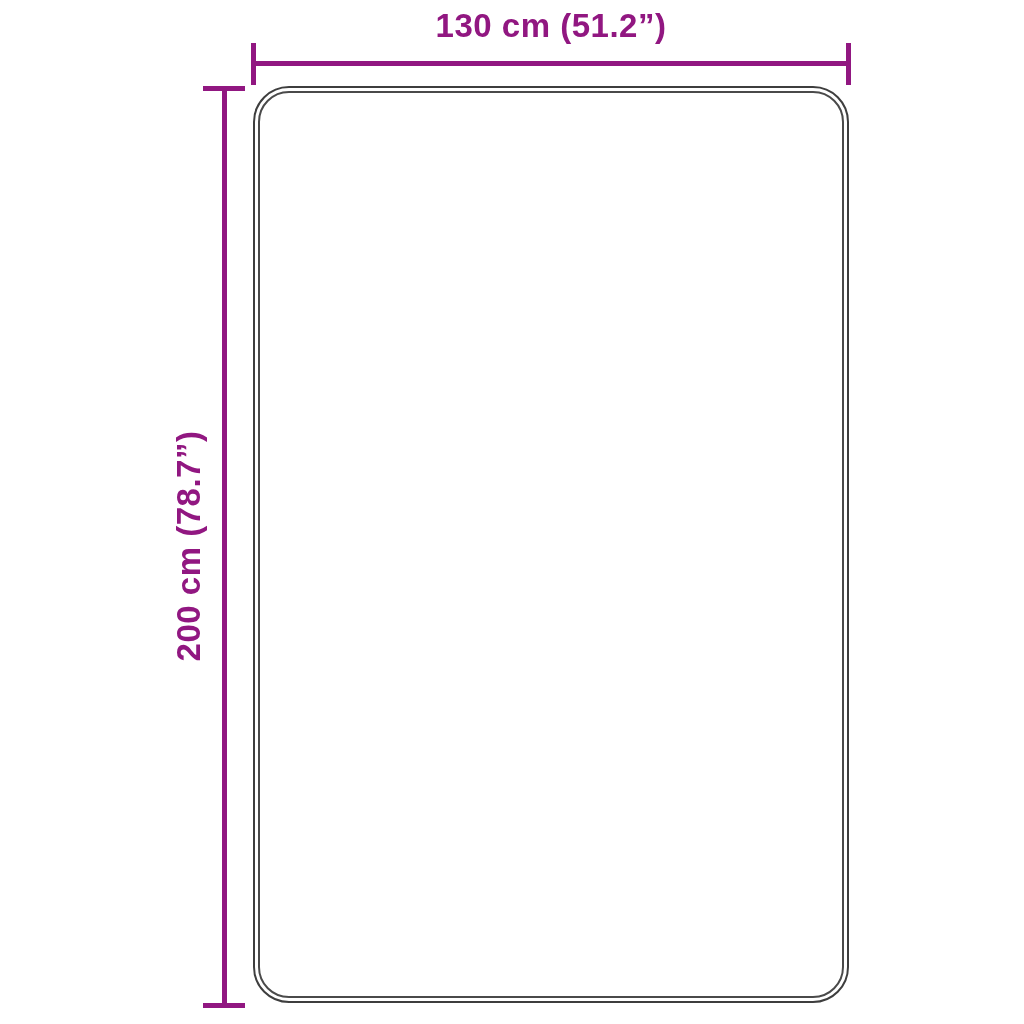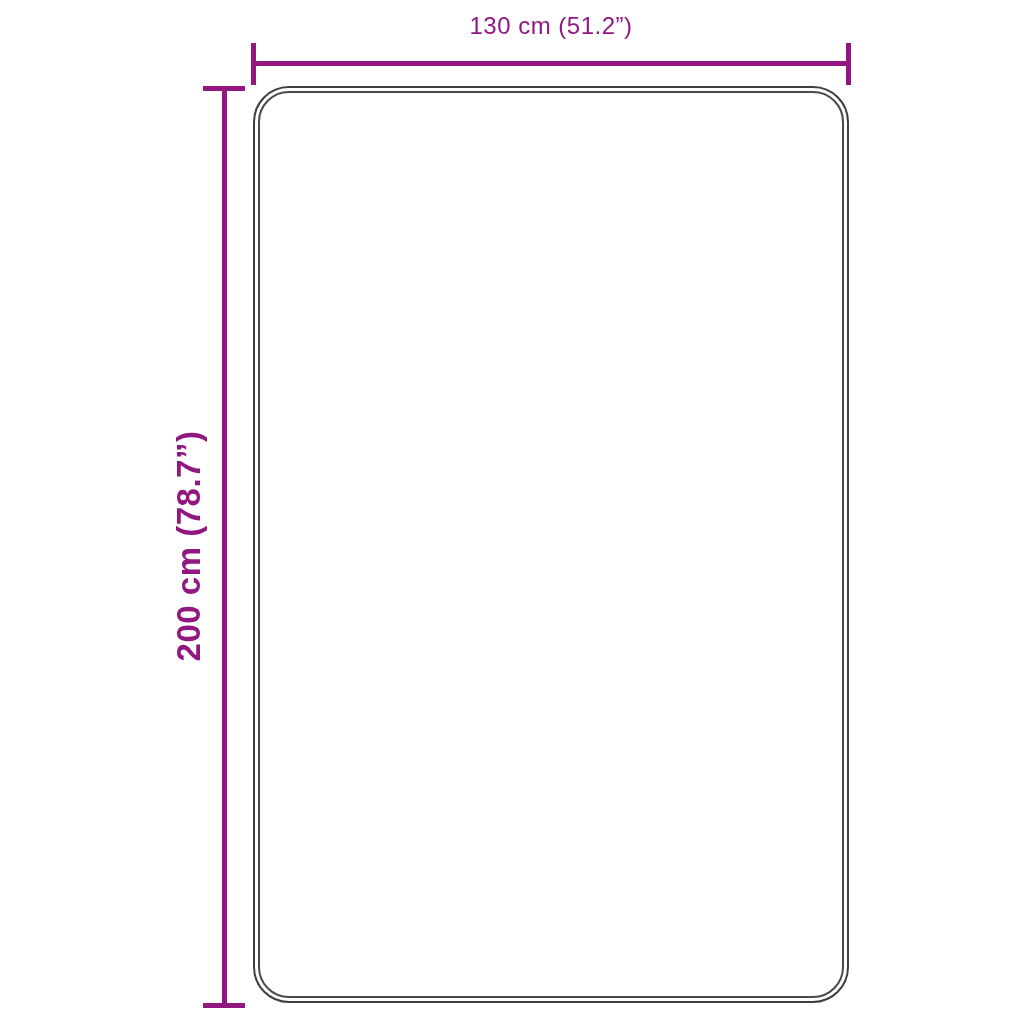--- a/index.html
+++ b/index.html
@@ -43,22 +43,22 @@
   
   .h-dim-line   { left: 253px; top: 61px; width: 596px; height: 5px; }
   .h-tick-left  { left: 251px; top: 43px; width: 5px;  height: 42px; }
   .h-tick-right { left: 846px; top: 43px; width: 5px;  height: 42px; }
   .h-dim-label {
     position: absolute;
     left: 253px; top: 6px;
     width: 596px; height: 40px;
     line-height: 40px;
     text-align: center;
-    font-size: 24px;
-    font-weight: normal;
+    font-size: 33px;
+    font-weight: bold;
     color: var(--accent);
     letter-spacing: 0.5px;
     white-space: nowrap;
   }
   
   .v-dim-line   { left: 222px; top: 88px;  width: 5px;  height: 916px; }
   .v-tick-top   { left: 203px; top: 86px;  width: 42px; height: 5px; }
   .v-tick-bottom{ left: 203px; top: 1003px;width: 42px; height: 5px; }
   .v-dim-label {
     position: absolute;

